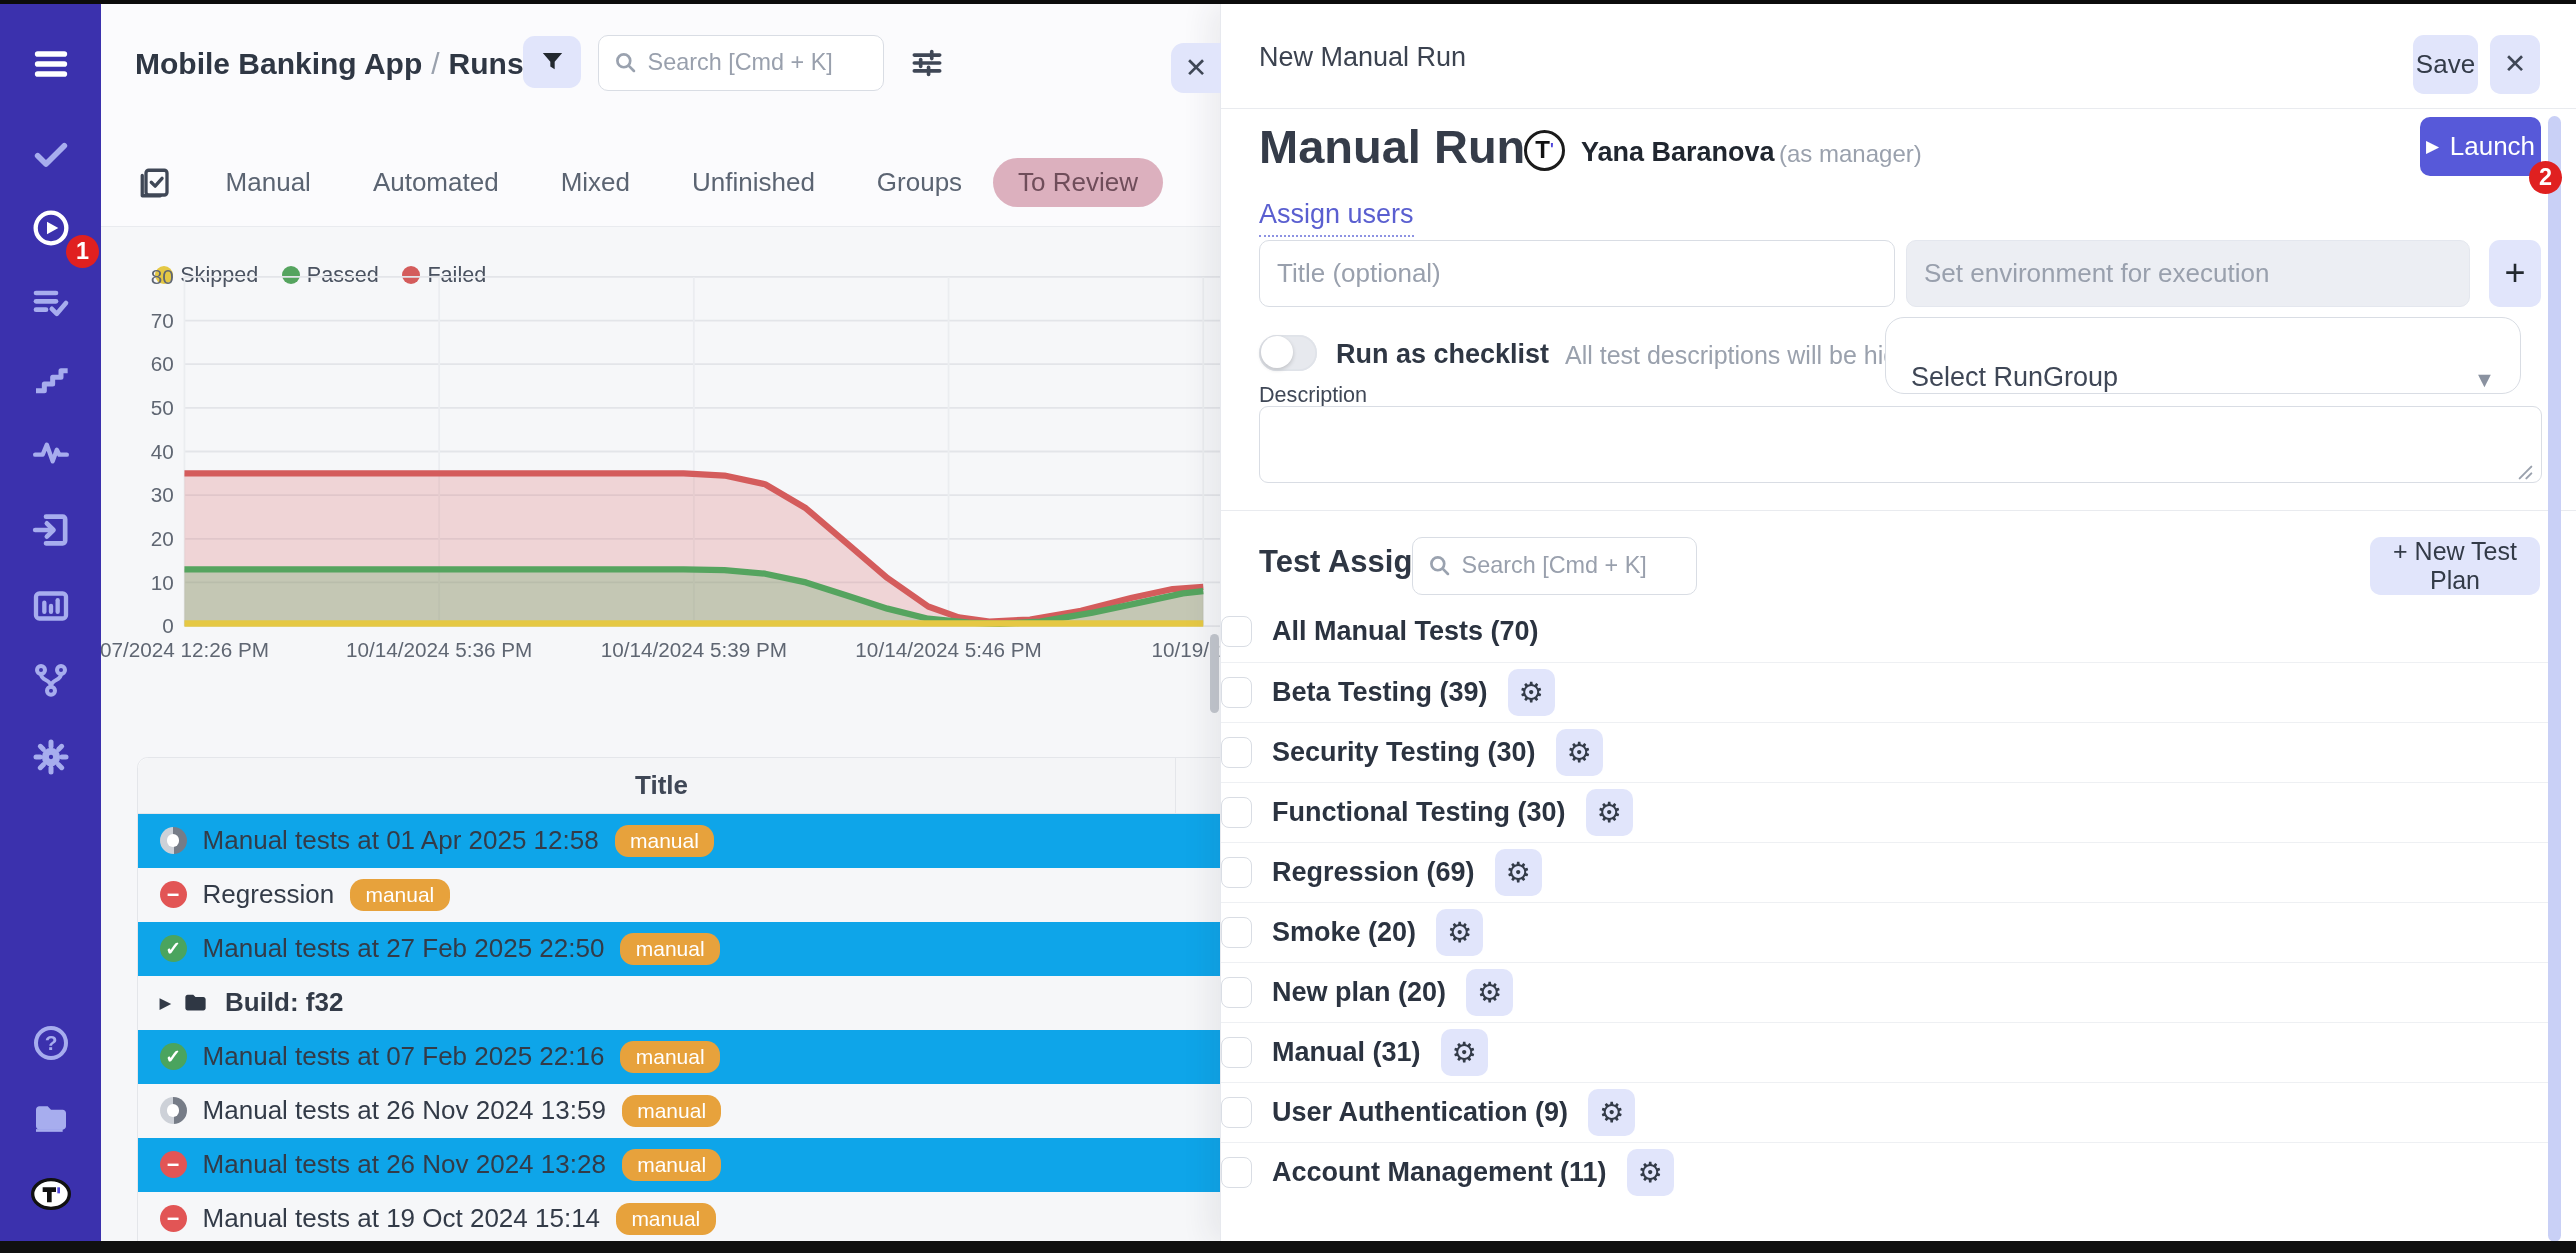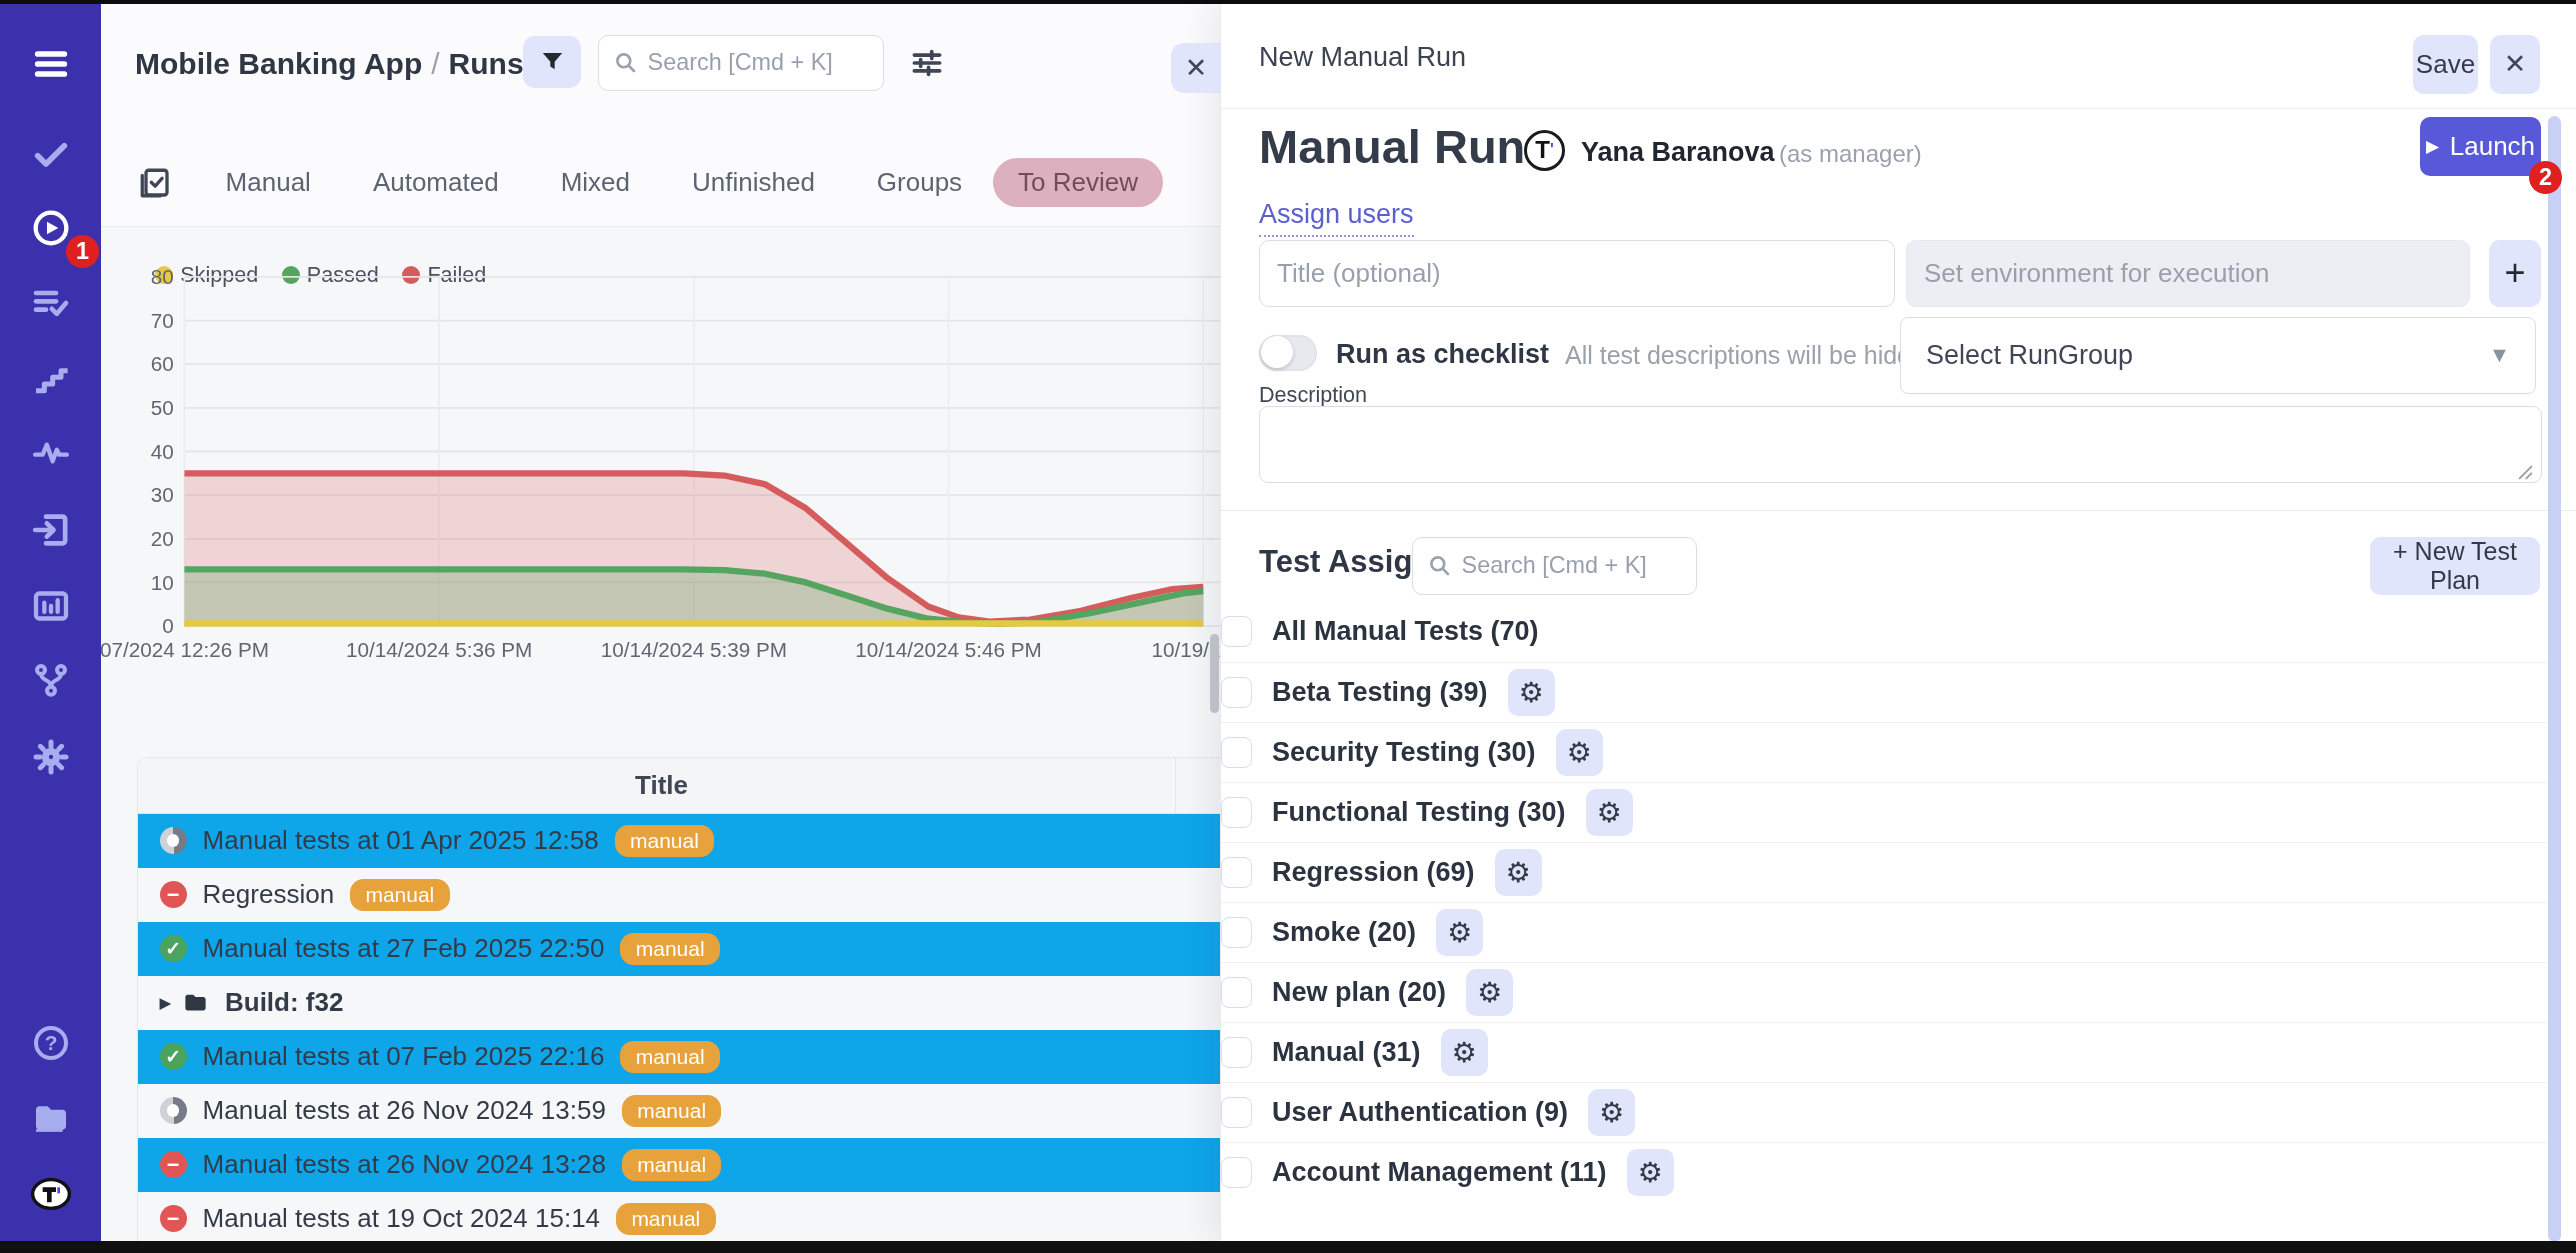--- a/index.html
+++ b/index.html
@@ -111,22 +111,22 @@
     border:1.8px solid #e4e7ee; }
   #plus-btn { position:absolute; left:1268px; top:236px; width:52px; height:67px; font-size:36px;
     font-weight:normal; color:#23292f; }
 
   #toggle { position:absolute; left:38px; top:331px; width:58px; height:36px; background:#e7e9ee;
     border-radius:900px; box-shadow:inset 0 0 0 1.8px #e0e3e9; }
   #toggle .knob { position:absolute; left:1.8px; top:1.8px; width:32px; height:32px; border-radius:50%;
     background:#fff; box-shadow:0 1.8px 4.5px rgba(0,0,0,0.18); }
   #toggle-label { position:absolute; left:115px; top:335px; font-size:27px; font-weight:bold; color:#2f3744; }
   #toggle-hint { position:absolute; left:344px; top:337px; font-size:25px; color:#9aa1ad; }
-  #rungroup { position:absolute; left:679px; top:313px; width:636px; height:77px; background:#fff;
-    border:1.8px solid #d9dde4; border-radius:8px; display:flex; align-items:center;
+  #rungroup { position:absolute; left:664px; top:313px; width:636px; height:77px; background:#fff;
+    border:1.8px solid #d9dde4; border-radius:19px; display:flex; align-items:flex-end;
     justify-content:space-between; padding:0 25px; font-size:27px; color:#3f4756; }
   #rungroup .dd { color:#8a92a0; font-size:21.6px; }
   #desc-label { position:absolute; left:38px; top:378px; font-size:21.6px; color:#3f4756; }
   #desc-area { position:absolute; left:38px; top:402px; width:1283px; height:77px; background:#fff;
     border:1.8px solid #d9dde4; border-radius:9px; resize:none; outline:none;
     font-family:"Liberation Sans",sans-serif; font-size:25px; padding:12.6px 18px; color:#333b48; }
   #resize-ic { position:absolute; left:1292px; top:456px; width:20px; height:20px; color:#9aa1ad; }
   #rp-div2 { position:absolute; left:0; top:506px; width:1356px; height:1.8px; background:#e9ebef; }
 
   #tp-title { position:absolute; left:38px; top:540px; font-size:31px; font-weight:bold; color:#2f3744; }

